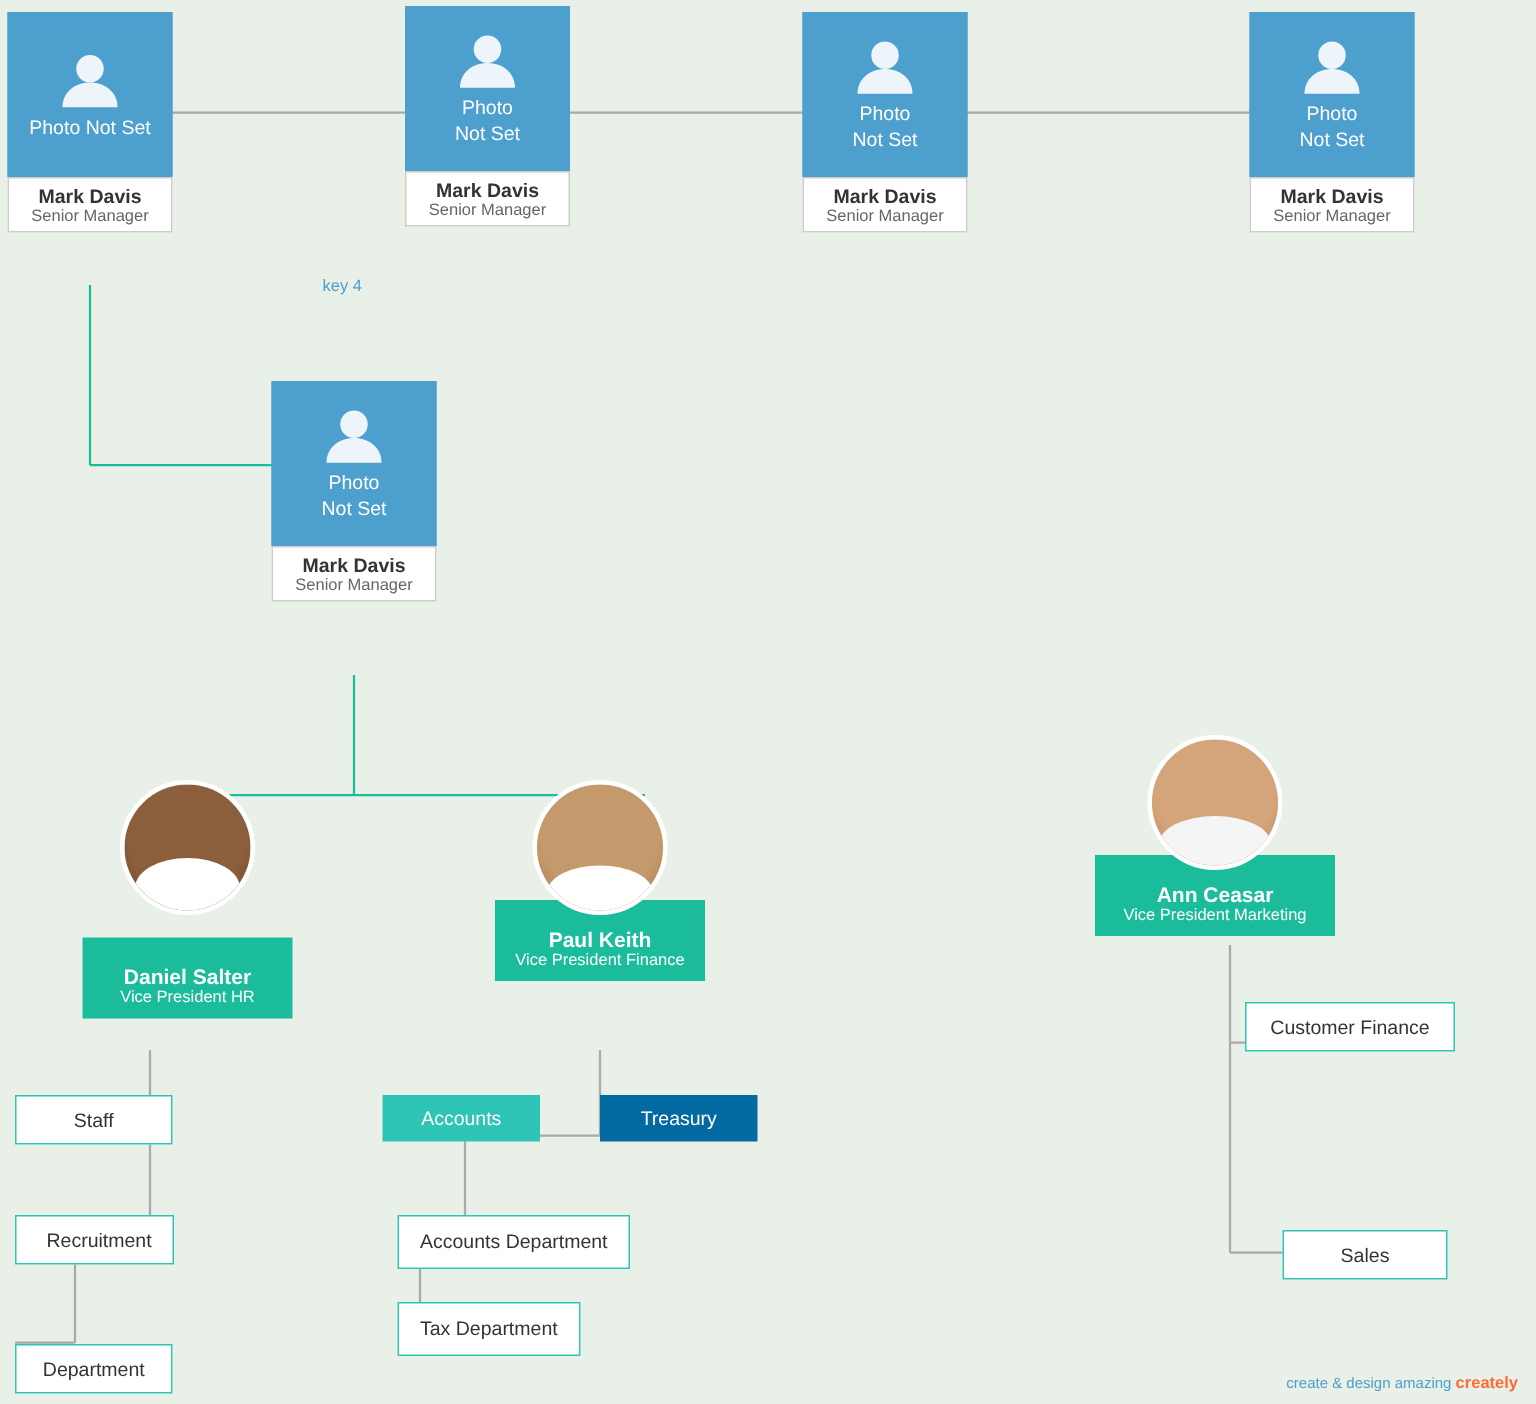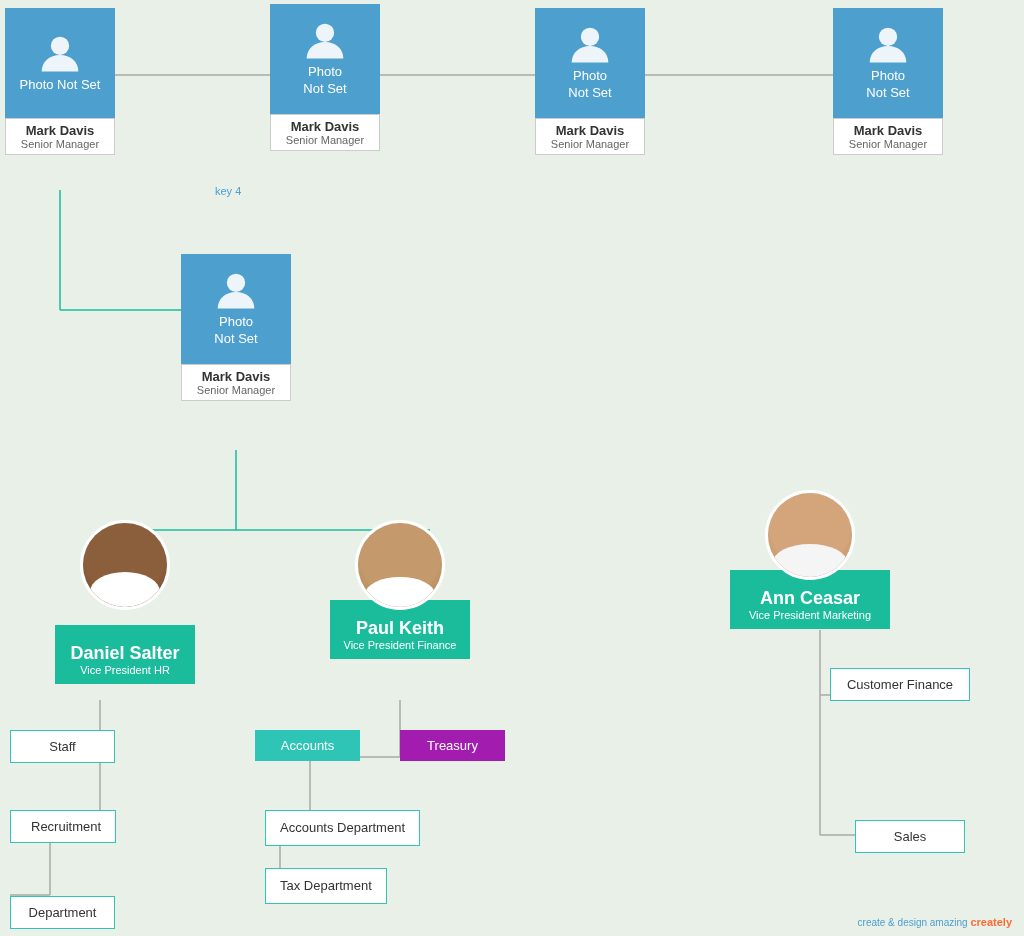--- a/index.html
+++ b/index.html
@@ -99,21 +99,21 @@
       background: #1abc9c;
       border: none;
       padding: 18px 12px 8px;
       text-align: center;
       min-width: 140px;
       color: white;
     }
 
     .vp-card .name {
       font-weight: 700;
-      font-size: 18px;
+      font-size: 14px;
     }
 
     .vp-card .title {
       font-size: 11px;
       font-weight: 400;
     }
 
     
     .dept-box {
       position: absolute;
@@ -425,21 +425,21 @@
   </div>
 
   <div class="dept-box light" style="left:10px; top:730px; min-width:105px;">Staff</div>
 
   <div class="dept-box light" style="left:10px; top:810px; min-width:105px;padding-left:20px;">Recruitment</div>
 
   <div class="dept-box light" style="left:10px; top:868px; min-width:105px;margin-top:28px;">Department</div>
 
   <div class="dept-box" style="left:255px; top:730px; min-width:105px; background:#2ec4b6;">Accounts</div>
 
-  <div class="dept-box" style="left:400px; top:730px; min-width:105px; background:#a21caf;">Treasury</div>
+  <div class="dept-box" style="left:400px; top:730px; min-width:105px; background:#0369a1;">Treasury</div>
 
   <div class="dept-box light" style="left:265px; top:810px; min-width:115px; line-height:1.4;">
     <span>Accounts
 Department</span>
   </div>
 
   <div class="dept-box light" style="left:265px; top:868px; min-width:115px; line-height:1.4;">
     <span>Tax
 Department</span>
   </div>

